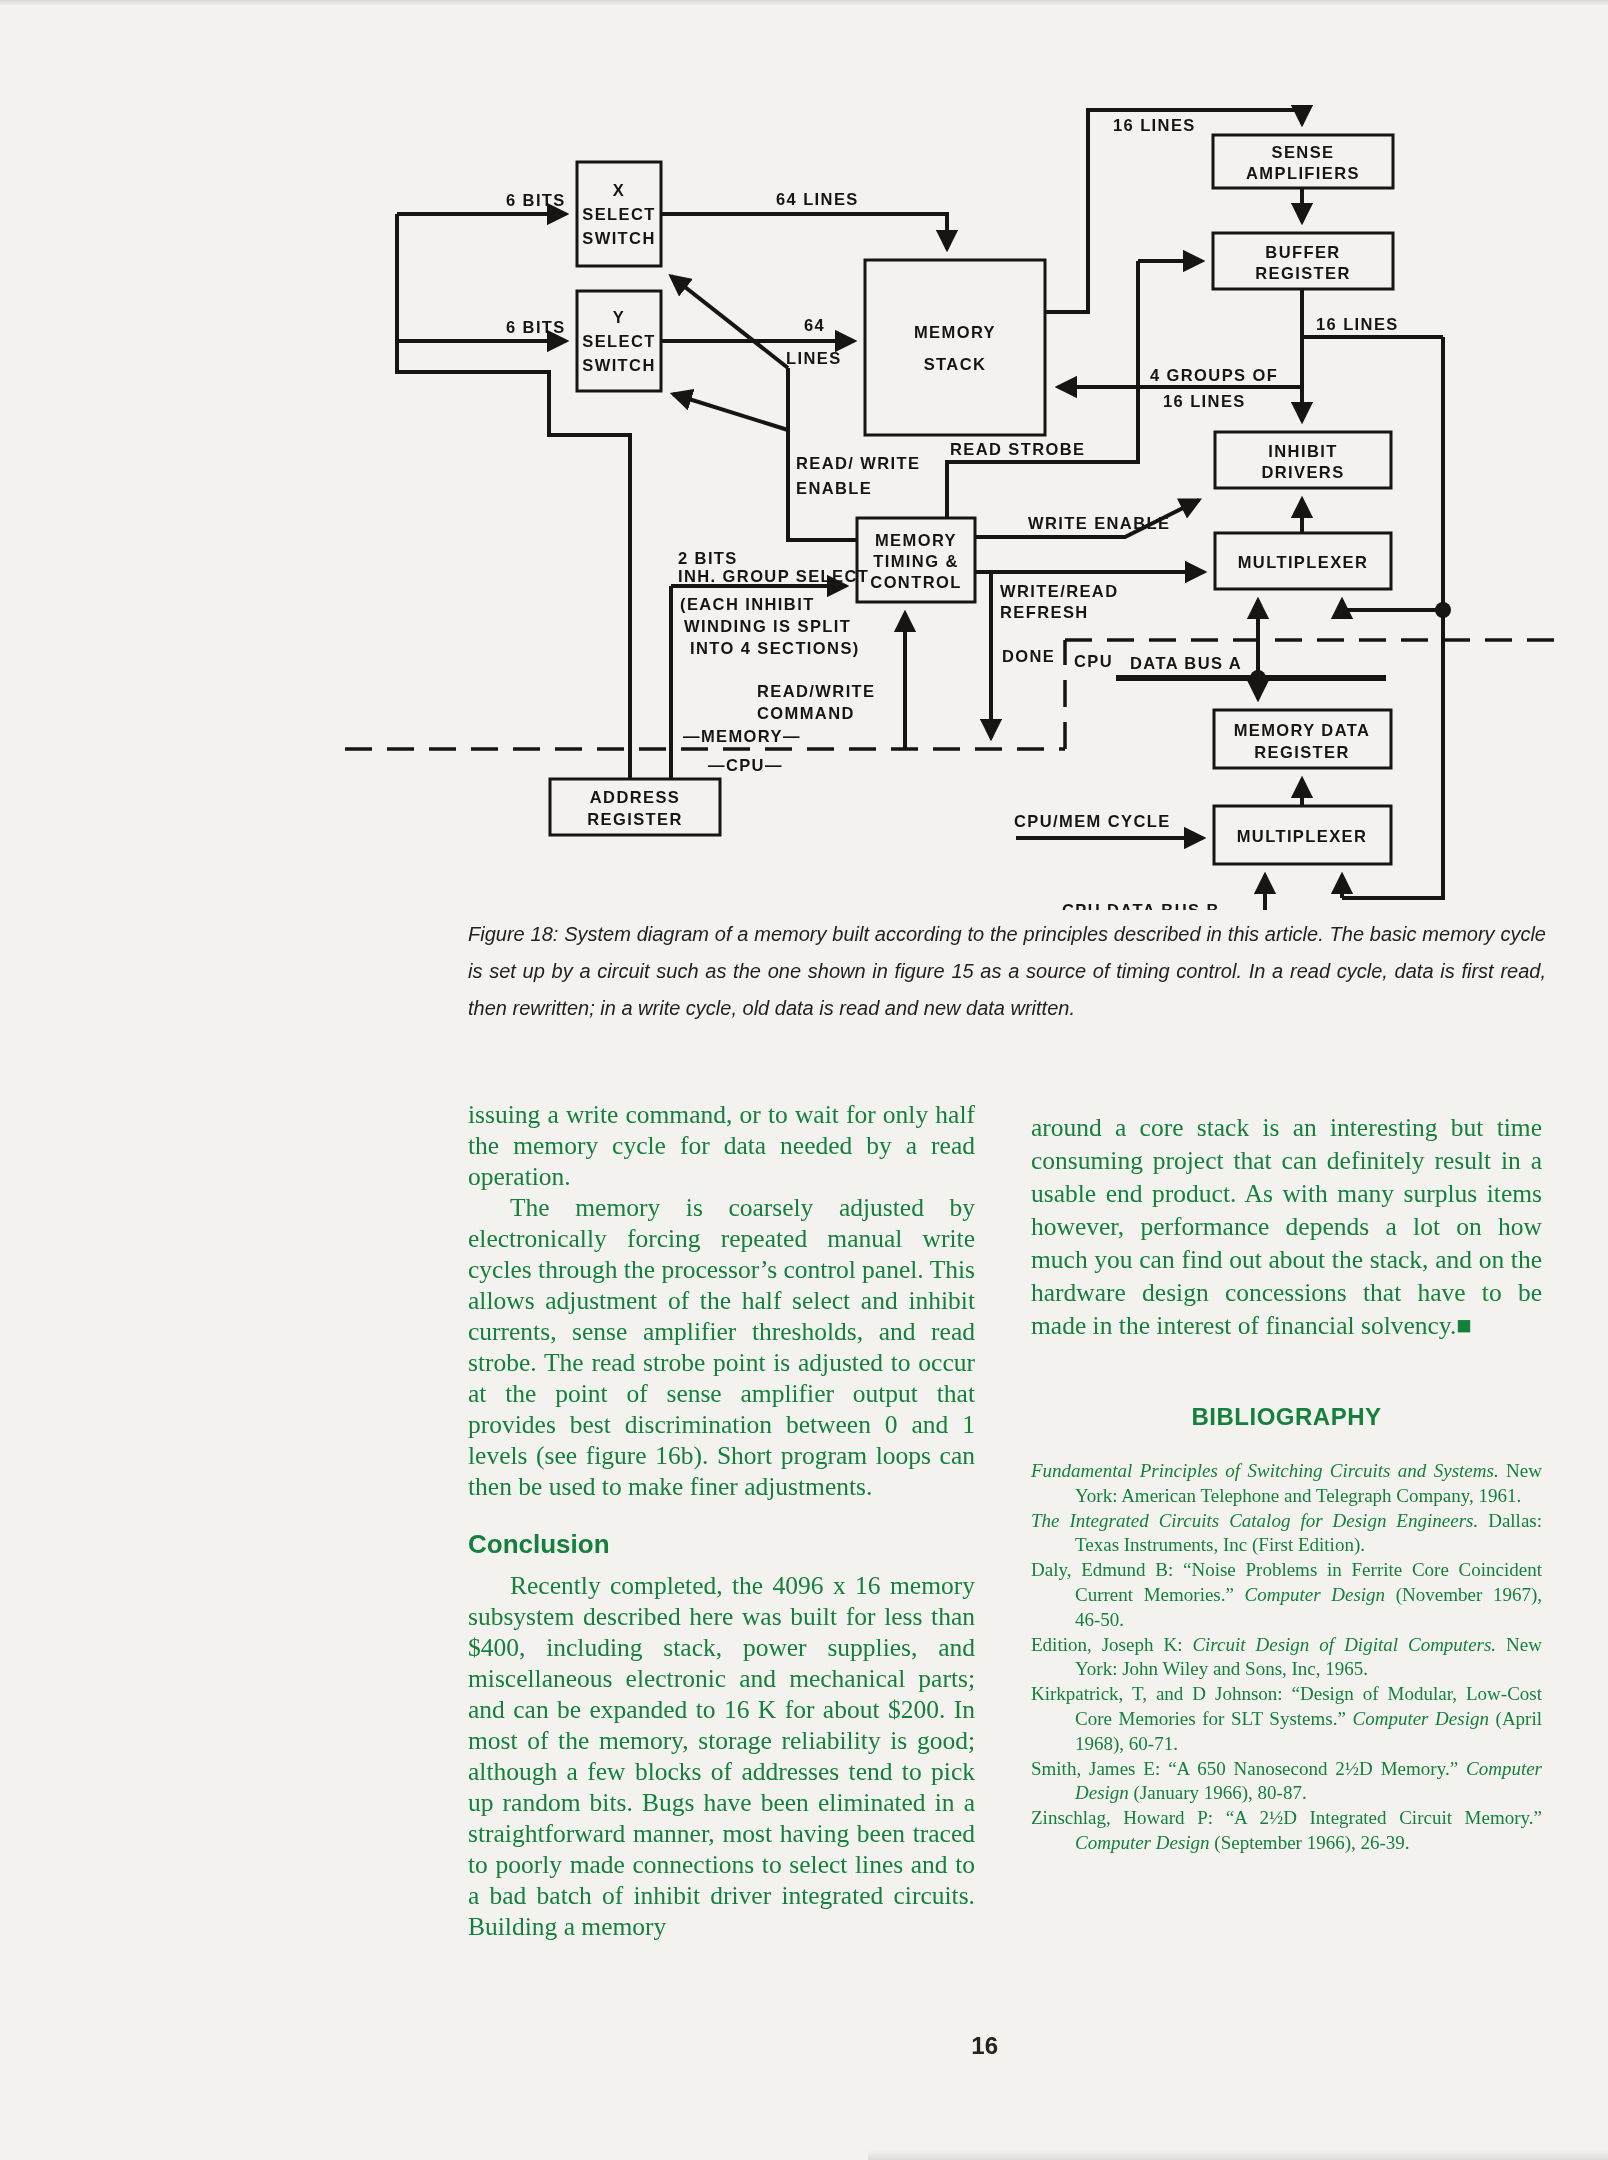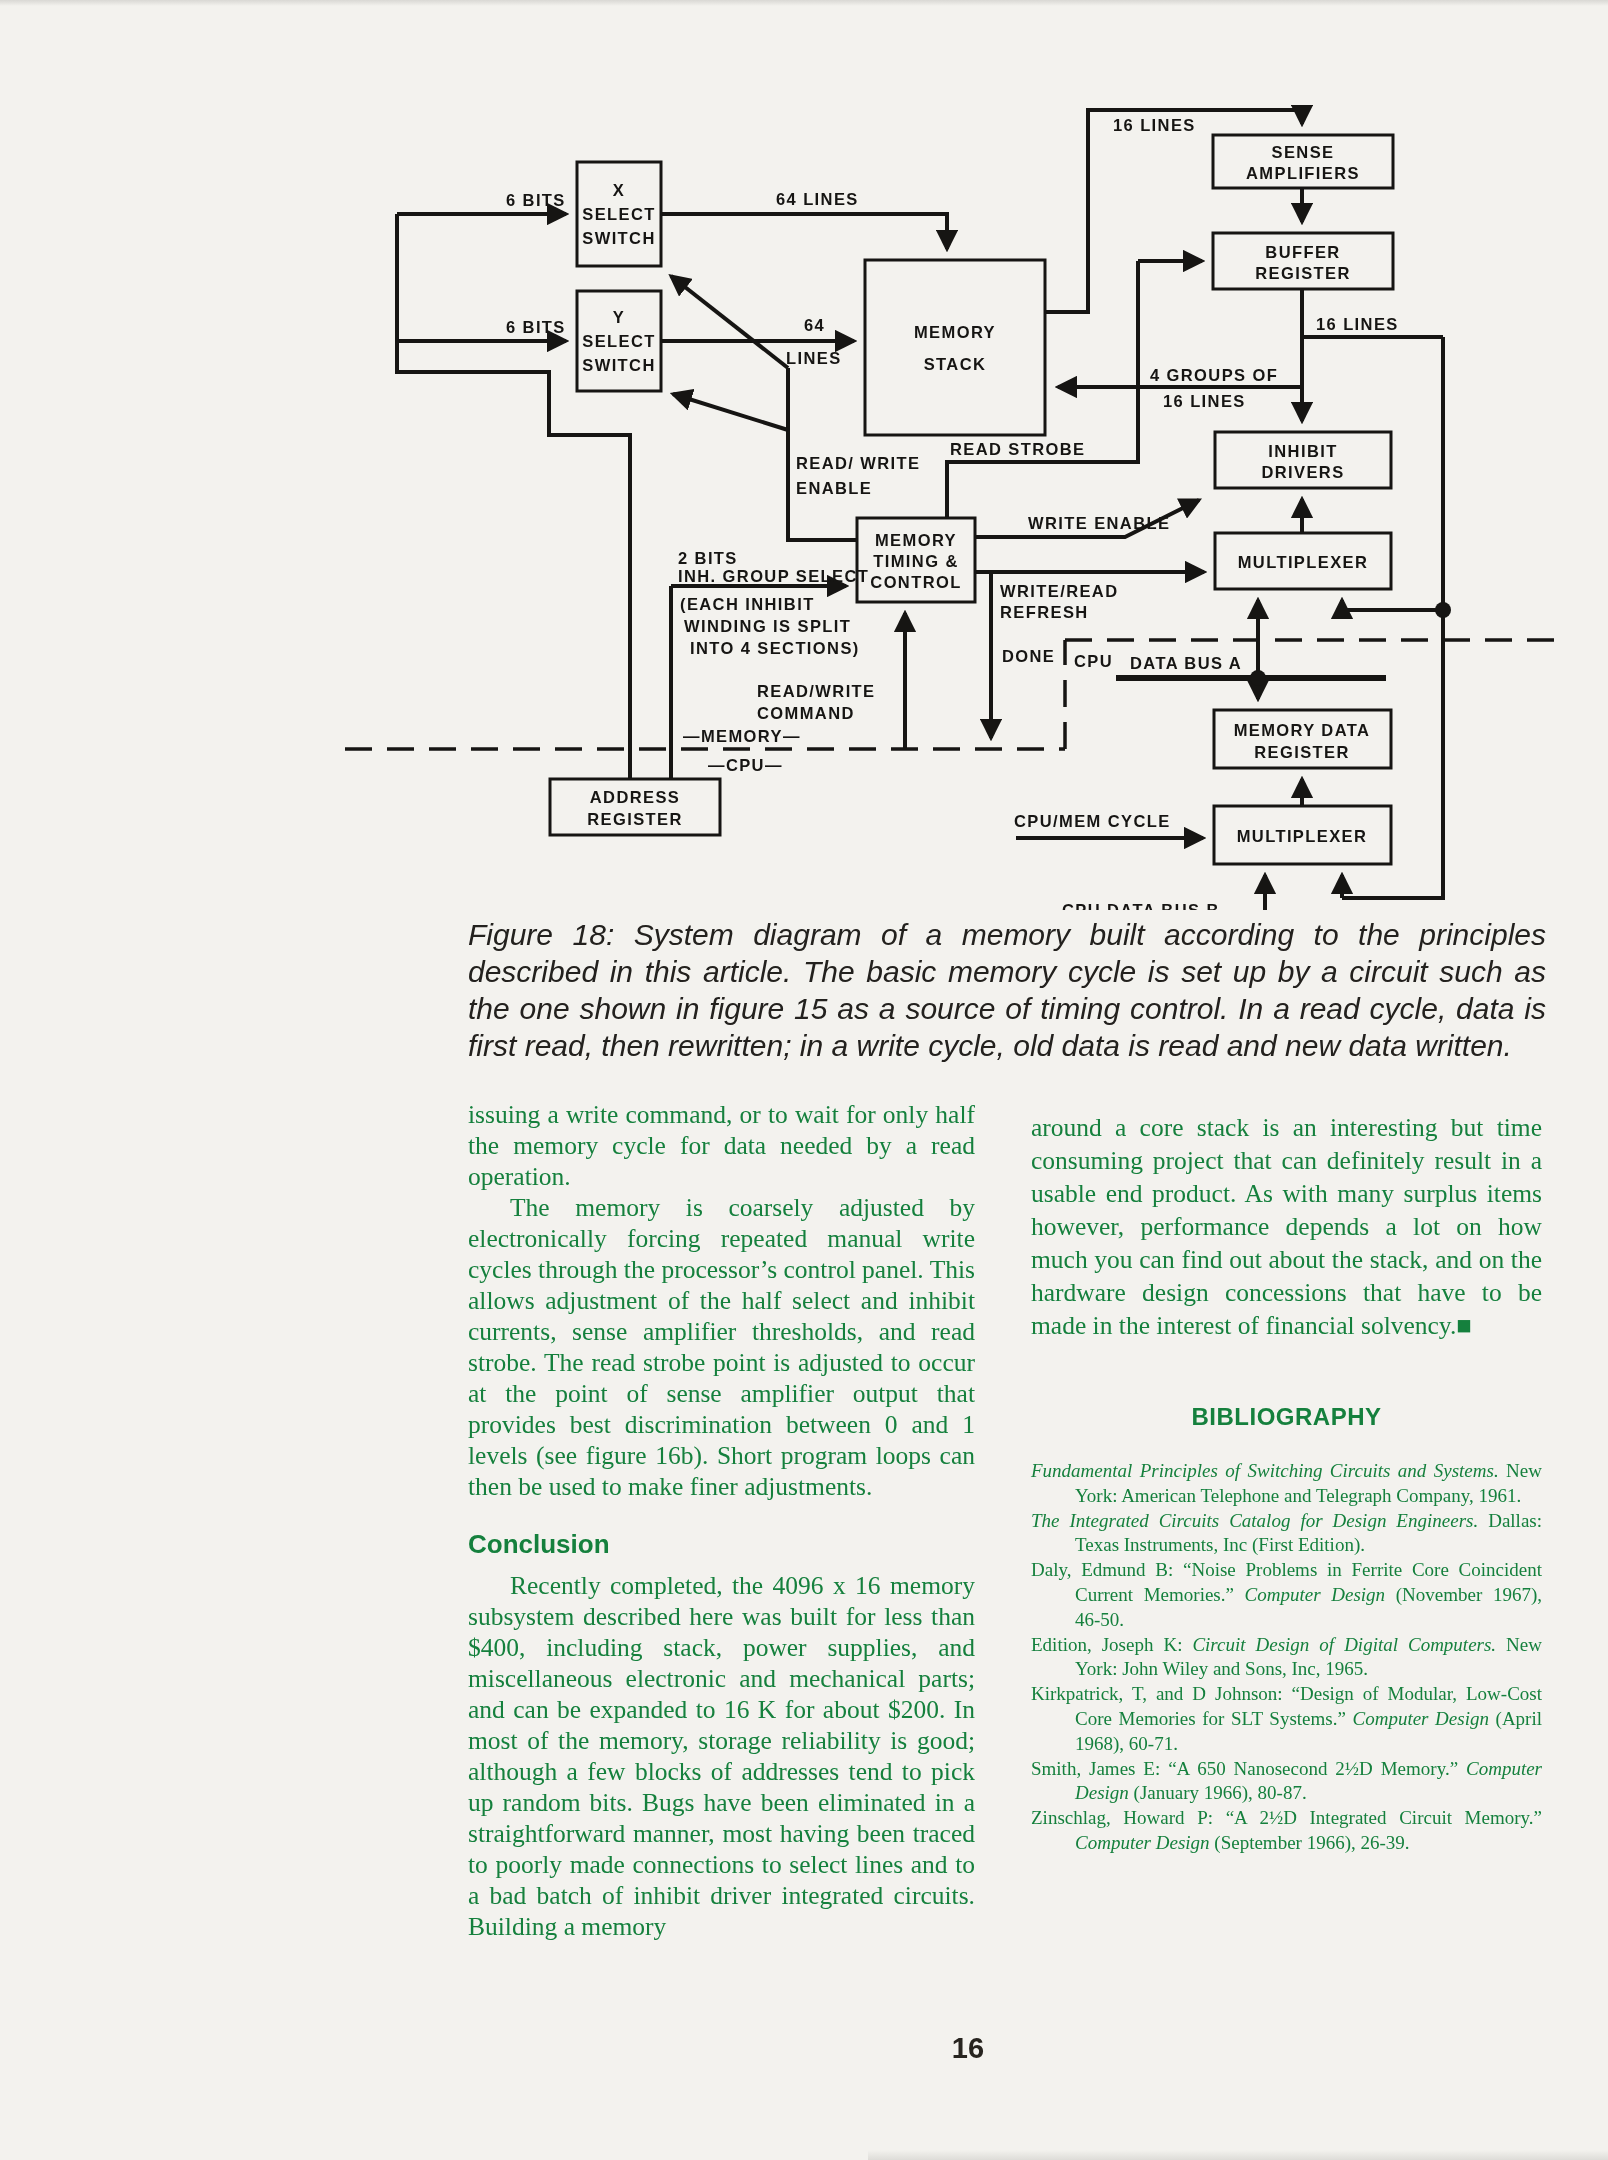--- a/index.html
+++ b/index.html
@@ -21,41 +21,41 @@
   #diagram text{
     font-family:"Liberation Sans", sans-serif;
     font-size:16.5px;letter-spacing:1.4px;fill:#161513;font-weight:bold;
   }
   #diagram text.ctr{text-anchor:middle;}
   #diagram .dot{fill:#161513;stroke:none;}
 
   .caption{
     position:absolute;left:468px;top:916px;width:1078px;
     font-family:"Liberation Sans", sans-serif;font-style:italic;
-    font-size:30px;line-height:37px;text-align:justify;color:#23211e;
+    font-size:20px;line-height:37px;text-align:justify;color:#23211e;
   }
   .col{position:absolute;top:1099px;font-size:25.5px;text-align:justify;color:#15803d;}
   .col p{margin:0;}
   #left-col{left:468px;width:507px;line-height:31px;}
   #right-col{left:1031px;width:511px;line-height:33px;margin-top:12px;}
   #left-col .para-indent{text-indent:42px;}
   .section-heading{
     font-family:"Liberation Sans", sans-serif;font-weight:bold;font-size:26px;
     margin:27px 0 10px 0;text-align:left;
   }
   .bib-heading{
     font-family:"Liberation Sans", sans-serif;font-weight:bold;font-size:24px;
     letter-spacing:0.5px;text-align:center;margin:58px 0 26px 0;
   }
   .bib{font-size:19px;line-height:24.8px;text-align:justify;}
   .bib-entry{margin:0;padding-left:44px;text-indent:-44px;}
   .bib .it{font-style:italic;}
   .page-number{
-    position:absolute;left:938px;top:2032px;width:60px;text-align:center;
-    font-family:"Liberation Sans", sans-serif;font-weight:bold;font-size:29px;color:#27241f;
+    position:absolute;left:938px;top:2032px;width:60px;text-align:right;
+    font-family:"Liberation Sans", sans-serif;font-weight:bold;font-size:24px;color:#27241f;
   }
 </style>
 </head>
 <body>
 
 <div class="scan-edge-top"></div>
 <div class="scan-edge-bottom"></div>
 
 <svg id="diagram" width="1608" height="910" viewBox="0 0 1608 910" xmlns="http://www.w3.org/2000/svg">
   <defs>

